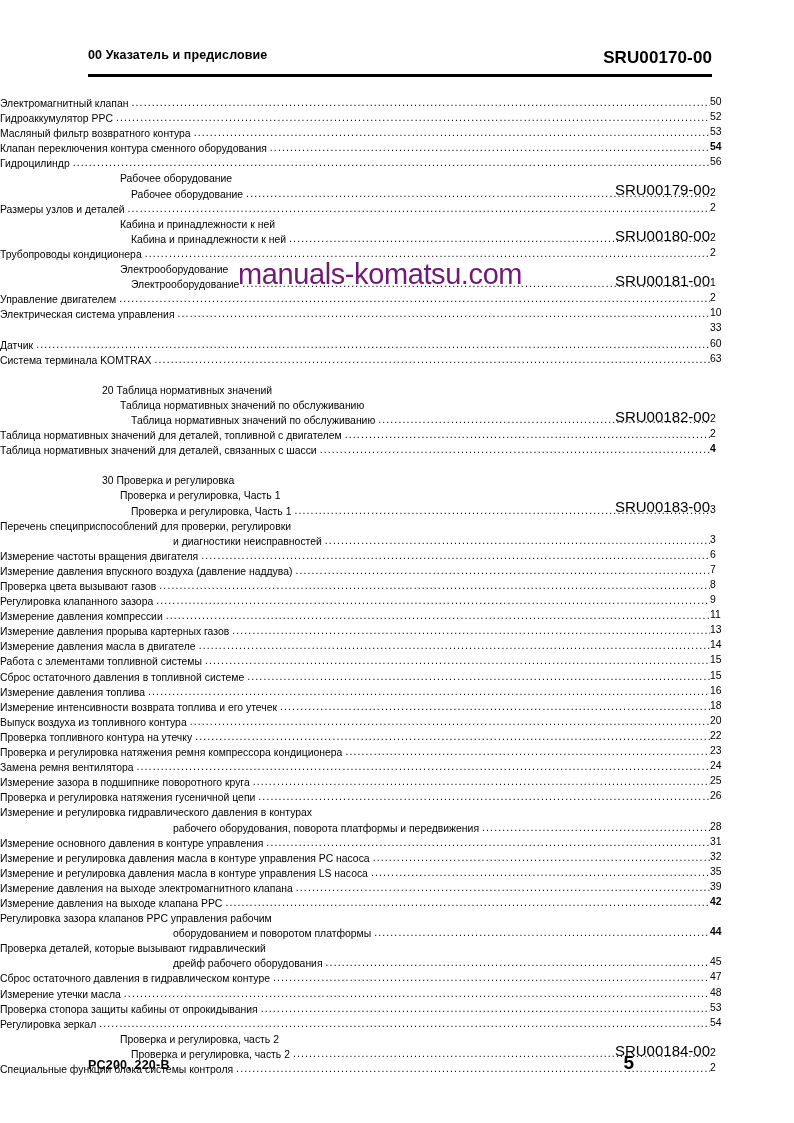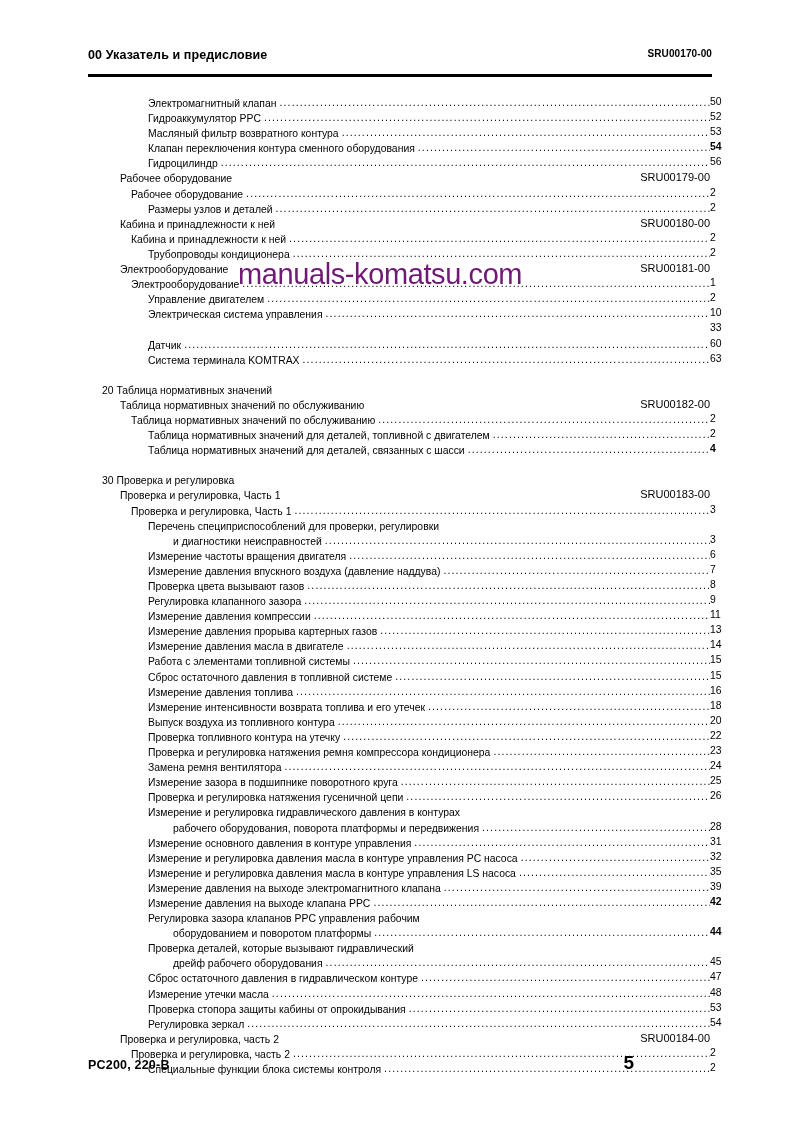--- a/index.html
+++ b/index.html
@@ -37,21 +37,21 @@
     top: 0;
     font-size: 12.5px;
     font-weight: bold;
     letter-spacing: 0.1px;
     white-space: nowrap;
   }
   .header-right {
     position: absolute;
     right: 0;
     top: 0;
-    font-size: 10px;
+    font-size: 17px;
     font-weight: bold;
     letter-spacing: 0.1px;
     white-space: nowrap;
   }
   .header-rule {
     position: absolute;
     left: 88px;
     top: 74px;
     width: 624px;
     height: 2.6px;
@@ -116,31 +116,31 @@
     text-align: right;
     padding-right: 84px;
     box-sizing: border-box;
     font-size: 10.4px;
   }
   .pageno.bold { font-weight: bold; }
 
   .srucode {
     position: absolute;
     right: 84px;
-    top: 0;
-    font-size: 11px;
+    top: 10px;
+    font-size: 15px;
     text-align: right;
     white-space: nowrap;
   }
 
   
   .lv0 .row-inner { padding-left: 102px; }
   .lv1 .row-inner { padding-left: 120px; }
   .lv2 .row-inner { padding-left: 131px; }
-  .lv3 .row-inner { padding-left: 148px; }
+  .lv3 .row-inner { }
   .lv4 .row-inner { padding-left: 173px; }
 
   
   .row.heading .row-inner { right: 84px; }
 
   
   .footer-model {
     position: absolute;
     left: 88px;
     top: 1058px;

